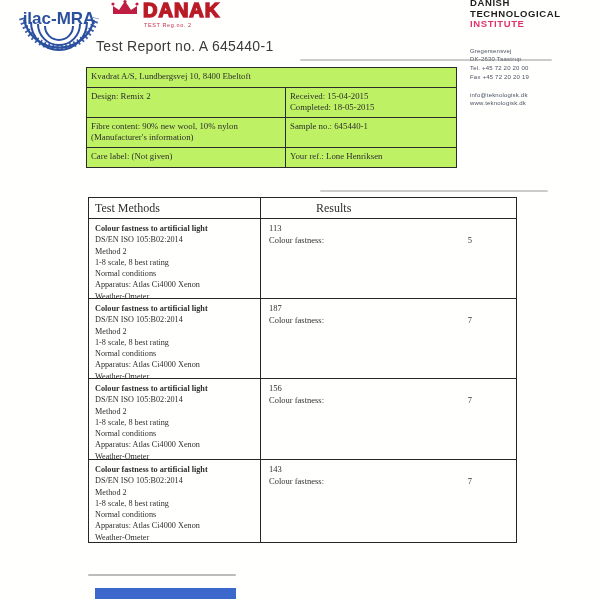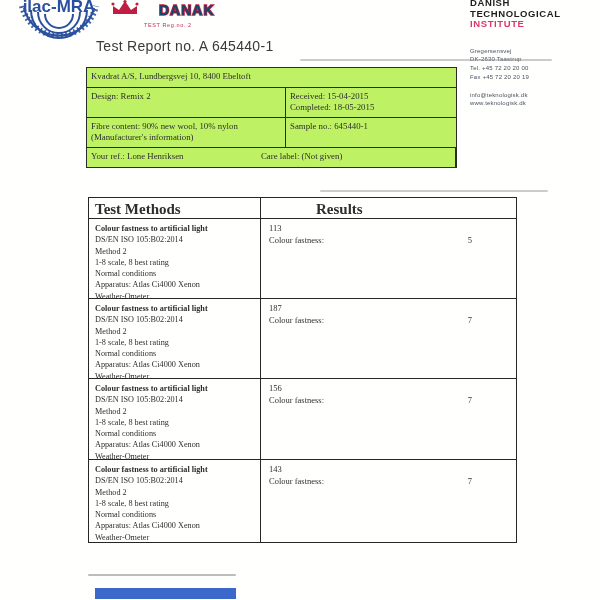--- a/index.html
+++ b/index.html
@@ -4,29 +4,29 @@
 <style>
   html,body{margin:0;padding:0;}
   body{
     width:600px;height:600px;position:relative;overflow:hidden;
     background:#fffffd;
     font-family:"Liberation Serif", serif;
     color:#2e2e2e;
   }
 
   
-  .ilac-logo{position:absolute;left:10px;top:0;width:98px;height:57px;}
+  .ilac-logo{position:absolute;left:10px;top:12px;width:98px;height:57px;}
   .danak{position:absolute;left:110px;top:0;width:130px;}
   .danak-top{display:flex;align-items:flex-start;}
   .danak-crown{width:30px;height:15px;margin-top:0;}
   .danak-name{
     font-family:"Liberation Sans", sans-serif;
-    font-weight:bold;font-size:14px;line-height:20px;letter-spacing:1px;
-    color:#0c4a6e;-webkit-text-stroke:1.6px #bf1e42;paint-order:stroke fill;
-    margin-left:19px;
+    font-weight:bold;font-size:20px;line-height:20px;letter-spacing:1px;
+    color:#b91c1c;-webkit-text-stroke:1.6px #bf1e42;paint-order:stroke fill;
+    margin-left:3px;
   }
   .danak-sub{
     font-family:"Liberation Sans", sans-serif;
     font-size:5.5px;color:#c23050;letter-spacing:.6px;
     margin-left:34px;margin-top:2px;
   }
   .report-title{
     position:absolute;left:96px;top:38px;
     font-family:"Liberation Sans", sans-serif;
     font-weight:normal;font-size:14px;color:#3a3a3a;letter-spacing:.3px;
@@ -54,21 +54,21 @@
   .it-split .it-left{border-right:1.4px solid #2b2b2b;}
   .it-right{flex:1;}
   .h20{min-height:14px;} .h30{min-height:24px;}
 
   
   .res-table{
     position:absolute;left:88px;top:197px;width:427px;
     border:1.6px solid #262626;background:#fffffd;
   }
   .res-header{display:flex;height:20px;border-bottom:1.4px solid #262626;
-    font-weight:bold;font-size:15px;}
+    font-weight:normal;font-size:12px;}
   .res-header .rc1{padding-top:3px;}
   .rc1{flex:0 0 172px;border-right:1.4px solid #262626;box-sizing:border-box;padding:0 6px;}
   .rc2{flex:1;padding:0 8px;box-sizing:border-box;}
   .res-row{display:flex;border-bottom:1.4px solid #262626;}
   .res-row:last-child{border-bottom:none;}
   .res-row .rc1{padding:4px 6px;font-size:8.2px;line-height:11.3px;}
   .res-row .rc2{padding:4px 8px;font-size:8.5px;line-height:11.5px;}
   .method-title{font-weight:bold;}
   .result-line{display:flex;}
   .result-value{margin-left:auto;margin-right:36px;}
@@ -144,22 +144,22 @@
     </div>
   </div>
   <div class="it-row it-split">
     <div class="it-cell it-left h30">
       <div>Fibre content: 90% new wool, 10% nylon</div>
       <div>(Manufacturer's information)</div>
     </div>
     <div class="it-cell it-right h30">Sample no.: 645440-1</div>
   </div>
   <div class="it-row it-split">
+    <div class="it-cell it-left h20">Care label: (Not given)</div>
     <div class="it-cell it-right h20">Your ref.: Lone Henriksen</div>
-    <div class="it-cell it-left h20">Care label: (Not given)</div>
   </div>
 </div>
 
 <div class="smudge smudge-b"></div>
 
 <div class="res-table">
   <div class="res-header">
     <div class="rc1">Test Methods</div>
     <div class="rc2" style="padding-top:3px;margin-left:47px;">Results</div>
   </div>

